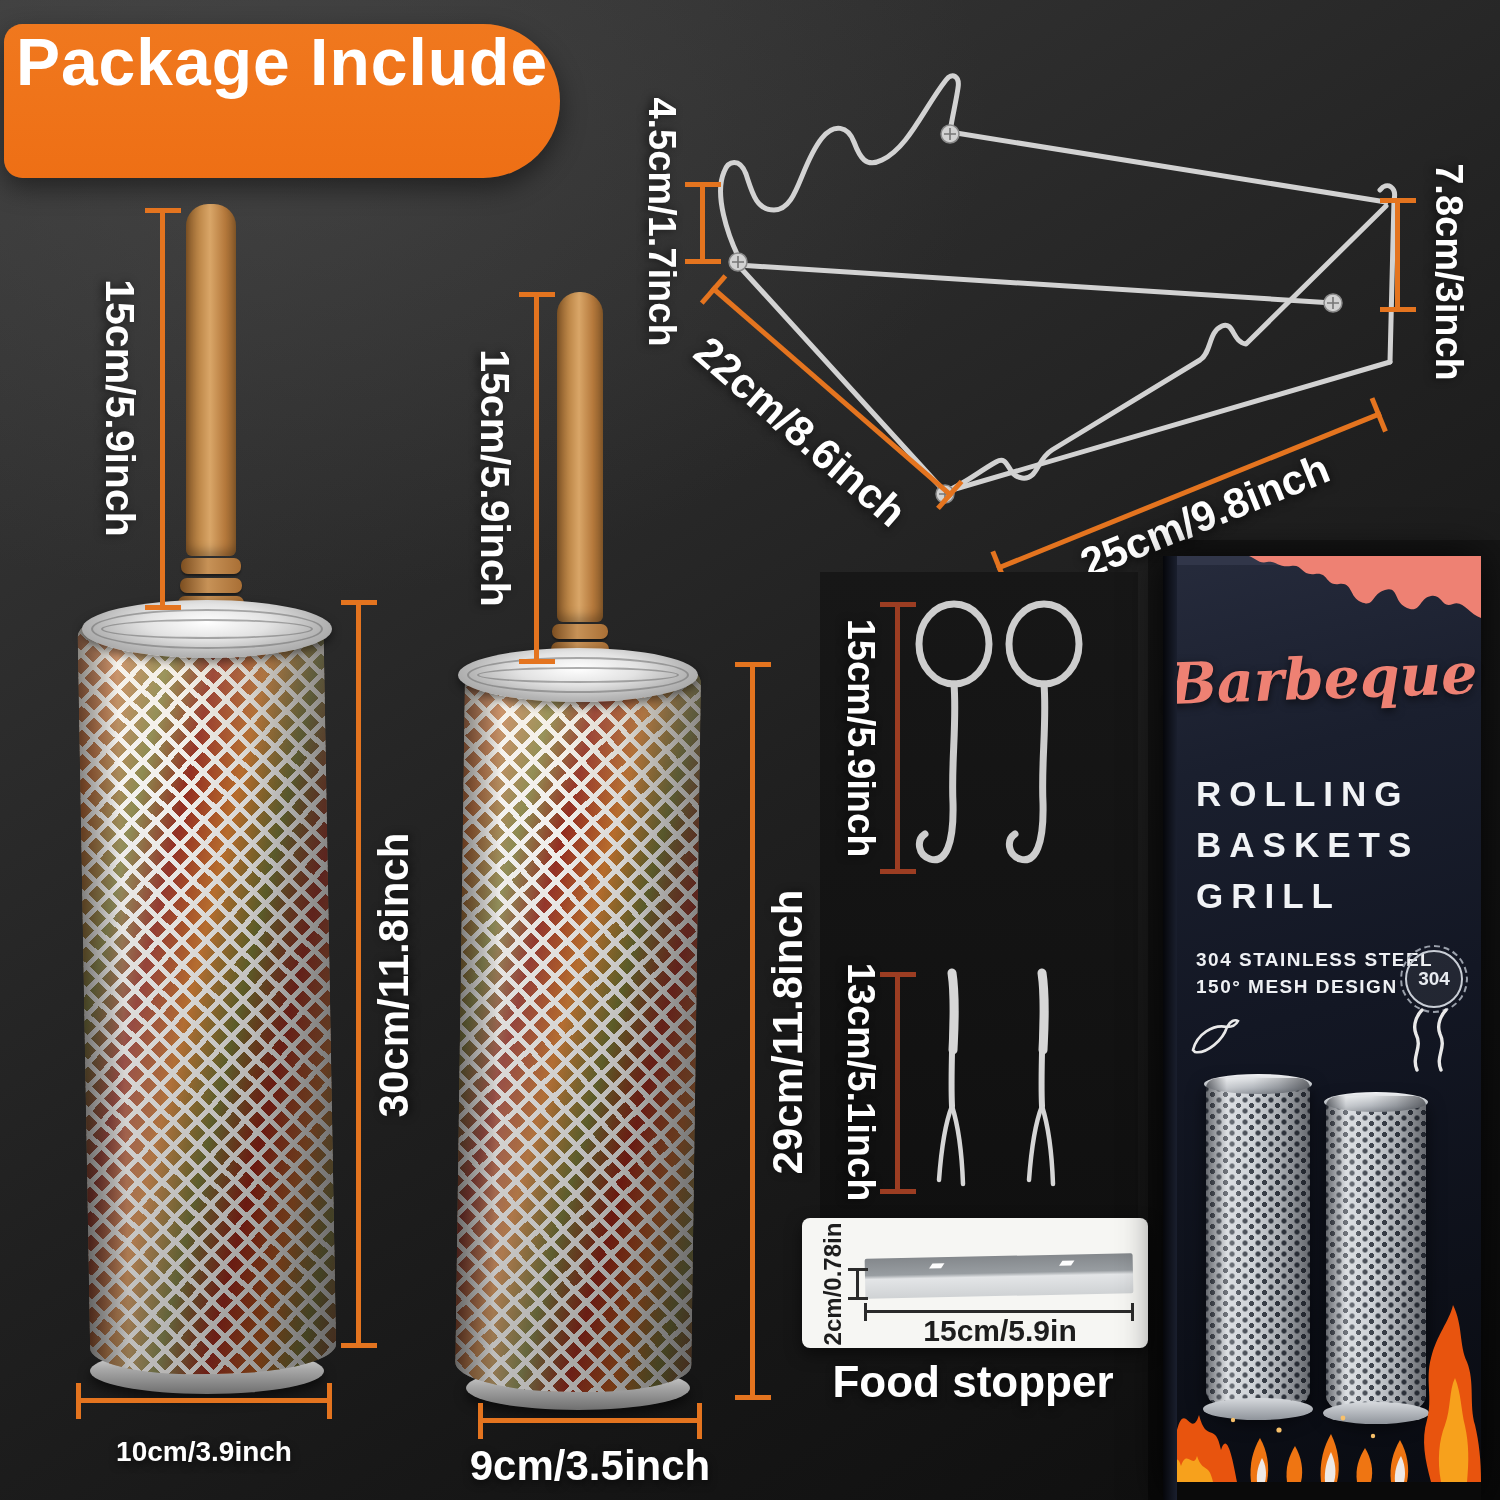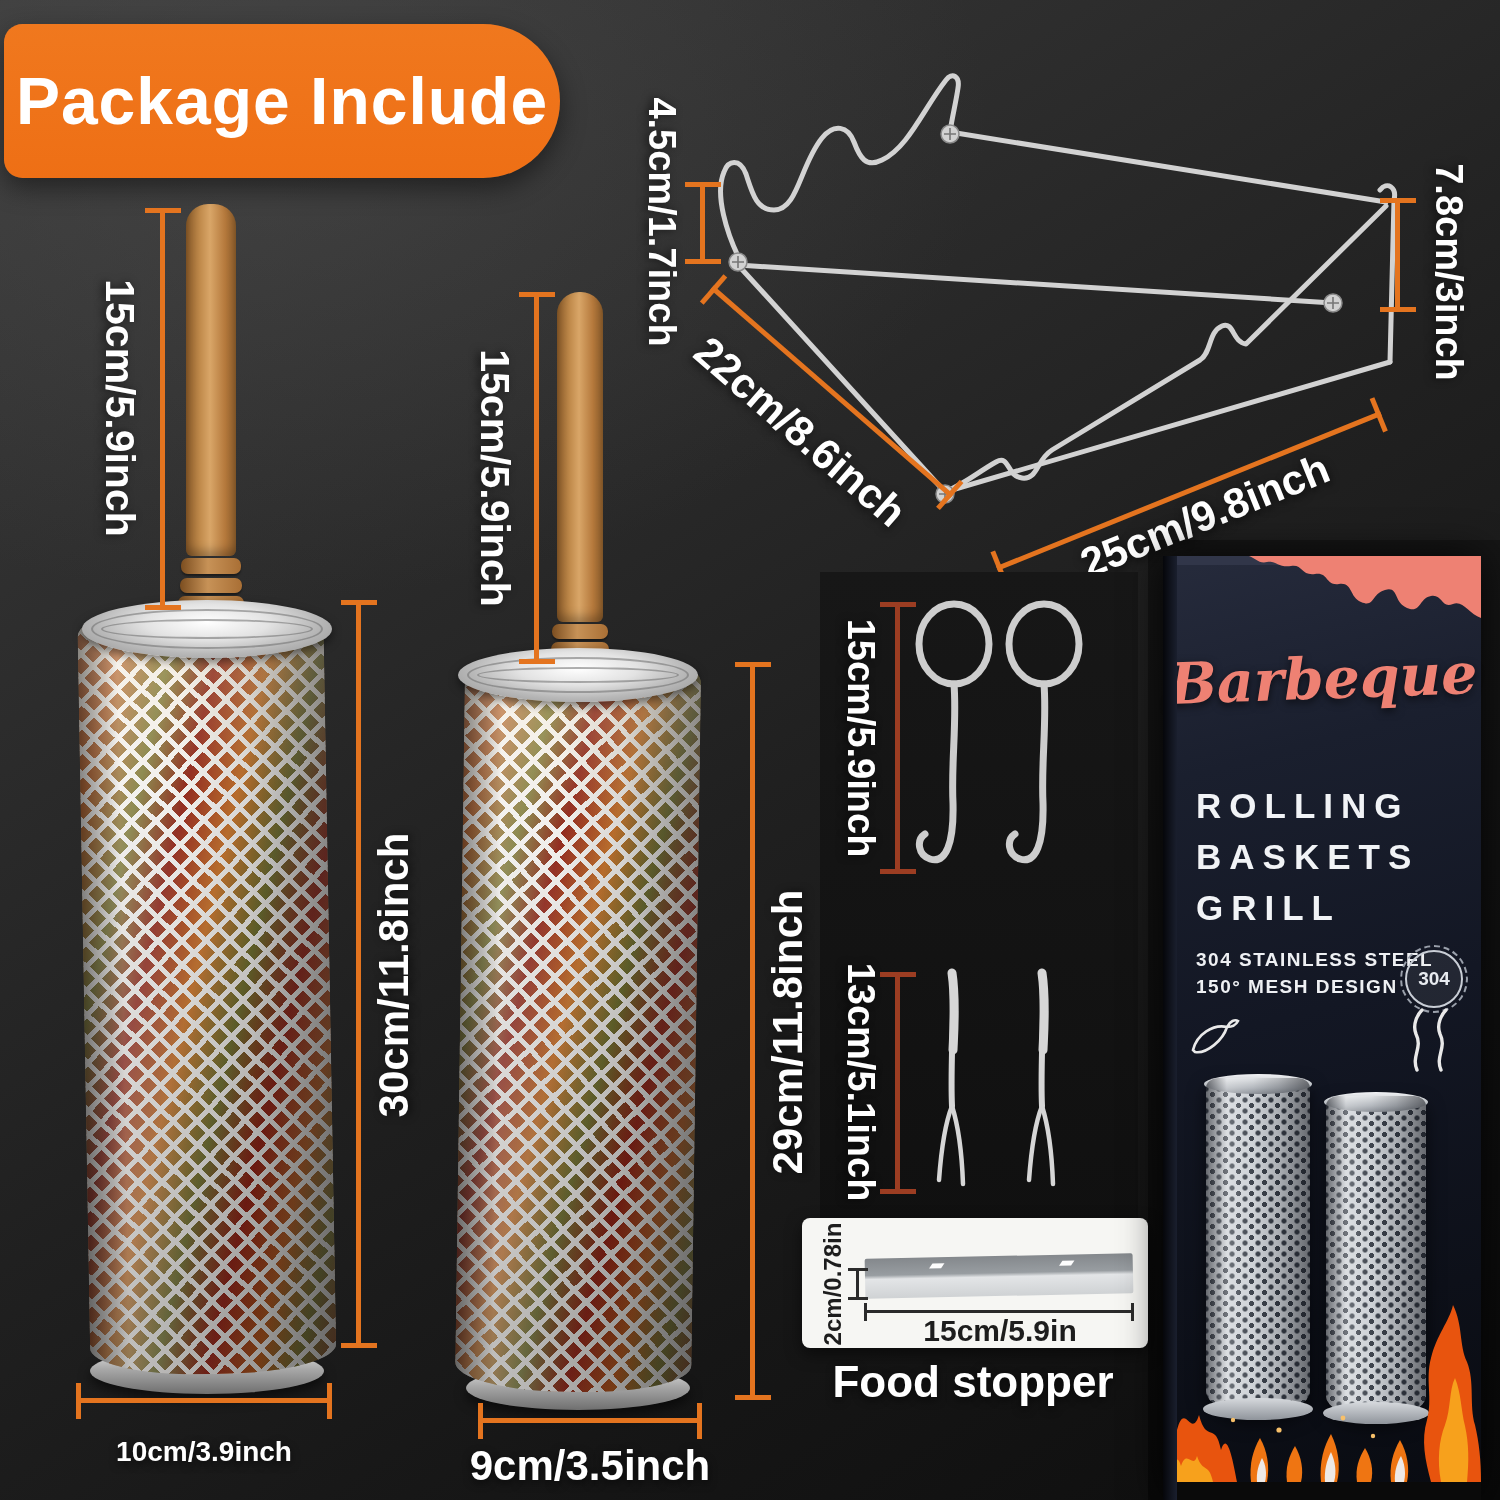--- a/index.html
+++ b/index.html
@@ -10,21 +10,21 @@
       radial-gradient(1200px 800px at 18% 8%, rgba(90,90,90,.35), rgba(0,0,0,0) 60%),
       linear-gradient(148deg,#3c3c3c 0%,#2d2d2d 28%,#202020 52%,#161616 74%,#0d0d0d 100%);
   }
   .abs{position:absolute;}
   
   .banner{
     left:4px;top:24px;width:556px;height:154px;
     background:linear-gradient(180deg,var(--orange,#f0781e),#ee6f15);
     border-radius:20px 84px 84px 20px;
     box-shadow:0 10px 26px rgba(0,0,0,.45);
-    display:flex;align-items:center;justify-content:center;
+    display:flex;justify-content:center;
   }
   .banner span{color:#fff;font-weight:bold;font-size:66px;letter-spacing:1px;}
   
   .dim{background:var(--dim,#e4741f);}
   .dim.red{background:var(--dim_dark,#9c3d22);}
   .dim.thin{background:#2b2b2b;}
   .dim-v{width:5px;}
   .dim-v::before,.dim-v::after{content:"";position:absolute;left:50%;transform:translateX(-50%);
     width:36px;height:5px;background:inherit;}
   .dim-v::before{top:0;} .dim-v::after{bottom:0;}
@@ -244,21 +244,21 @@
 
   <div class="abs box" style="left:1163px;top:556px;width:318px;height:944px;">
     <div class="lip"></div>
 
     <svg class="abs" style="left:0;top:0;" width="318" height="90" viewBox="0 0 318 90">
       <path fill="#ee8173" d="M86 0 L318 0 L318 62 C306 58 300 44 290 48 C278 53 280 38 268 40 C256 42 258 58 244 52
         C230 46 236 30 222 34 C208 38 212 52 198 46 C186 41 190 26 176 28 C162 30 166 16 152 18 C138 20 140 8 128 10
         C116 12 112 4 104 6 C96 8 92 2 86 0 Z"></path>
     </svg>
     <div class="lab brand" style="left:160px;top:122px;font-size:57px;color:var(--coral,#ee8173);transform:translate(-50%,-50%) rotate(-2deg);">Barbeque</div>
-    <div class="abs" style="left:33px;top:224px;">
+    <div class="abs" style="left:33px;top:212px;">
       <div class="btitle">ROLLING</div>
       <div class="btitle">BASKETS</div>
       <div class="btitle">GRILL</div>
     </div>
     <div class="abs" style="left:33px;top:390px;">
       <div class="bfeat">304 STAINLESS STEEL</div>
       <div class="bfeat">150° MESH DESIGN</div>
     </div>
     <div class="abs badge" style="left:242px;top:394px;width:54px;height:54px;">
       <span>304</span>

